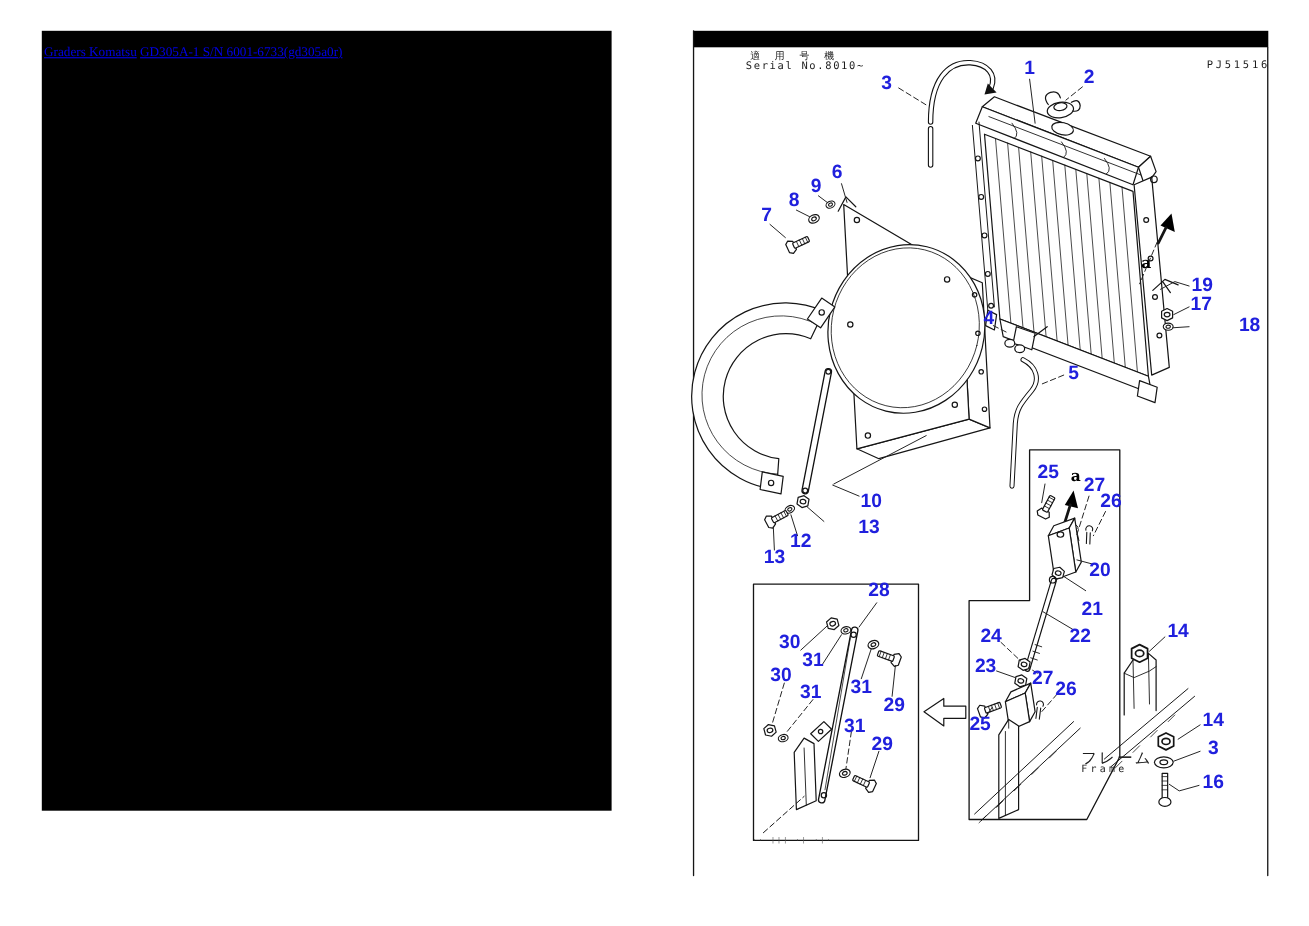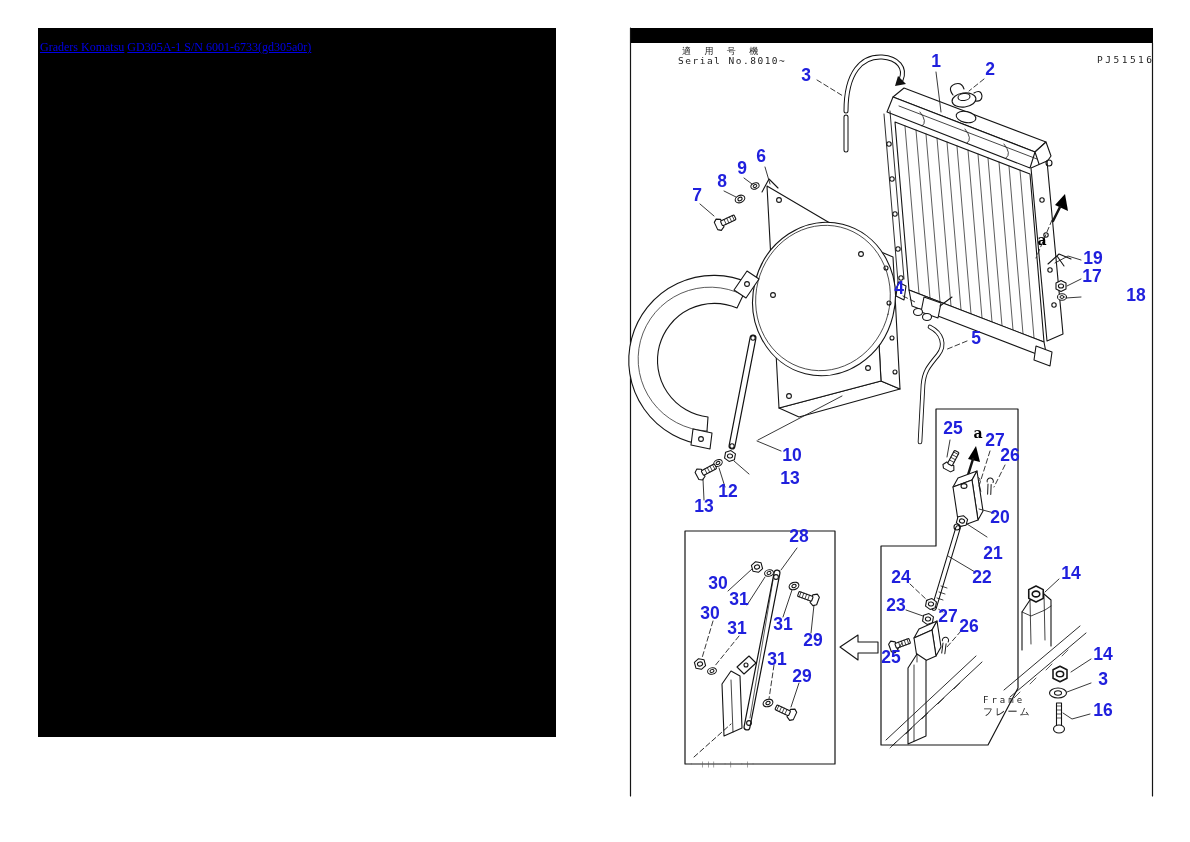--- a/index.html
+++ b/index.html
@@ -26,21 +26,21 @@
   }
   .mono{font-family:"DejaVu Sans Mono",monospace;color:#1c1c1c;}
   .hdr-kanji{position:absolute;left:682px;top:45px;font-size:9px;letter-spacing:4px;z-index:3;}
   .hdr-serial{position:absolute;left:678px;top:55px;font-size:9.5px;letter-spacing:1.5px;z-index:3;}
   .hdr-code{position:absolute;left:1097px;top:54px;font-size:9.5px;letter-spacing:2.5px;z-index:3;}
   .watermark{
     position:absolute;left:888px;top:383px;z-index:6;
     font-family:"Liberation Sans",sans-serif;font-size:21px;color:#2e2e2e;opacity:.88;
     letter-spacing:.3px;
   }
-  .frame-jp{position:absolute;left:983px;top:681px;font-size:10px;letter-spacing:2px;z-index:5;margin-top:24px;}
+  .frame-jp{position:absolute;left:983px;top:681px;font-size:14px;letter-spacing:2px;z-index:5;}
   .frame-en{position:absolute;left:983px;top:695px;font-size:9px;letter-spacing:3px;z-index:5;}
   .footnote{position:absolute;left:684px;top:760px;font-size:6px;color:#555;letter-spacing:2px;z-index:5;}
   svg.diagram{position:absolute;left:0;top:0;z-index:4;}
   .callout{
     position:absolute;transform:translate(-50%,-50%);z-index:7;
     font:bold 17.5px "Liberation Sans",sans-serif;color:var(--callout-color,#2020dd);
     line-height:1;white-space:nowrap;
   }
   .vlabel{
     position:absolute;transform:translate(-50%,-50%);z-index:7;

